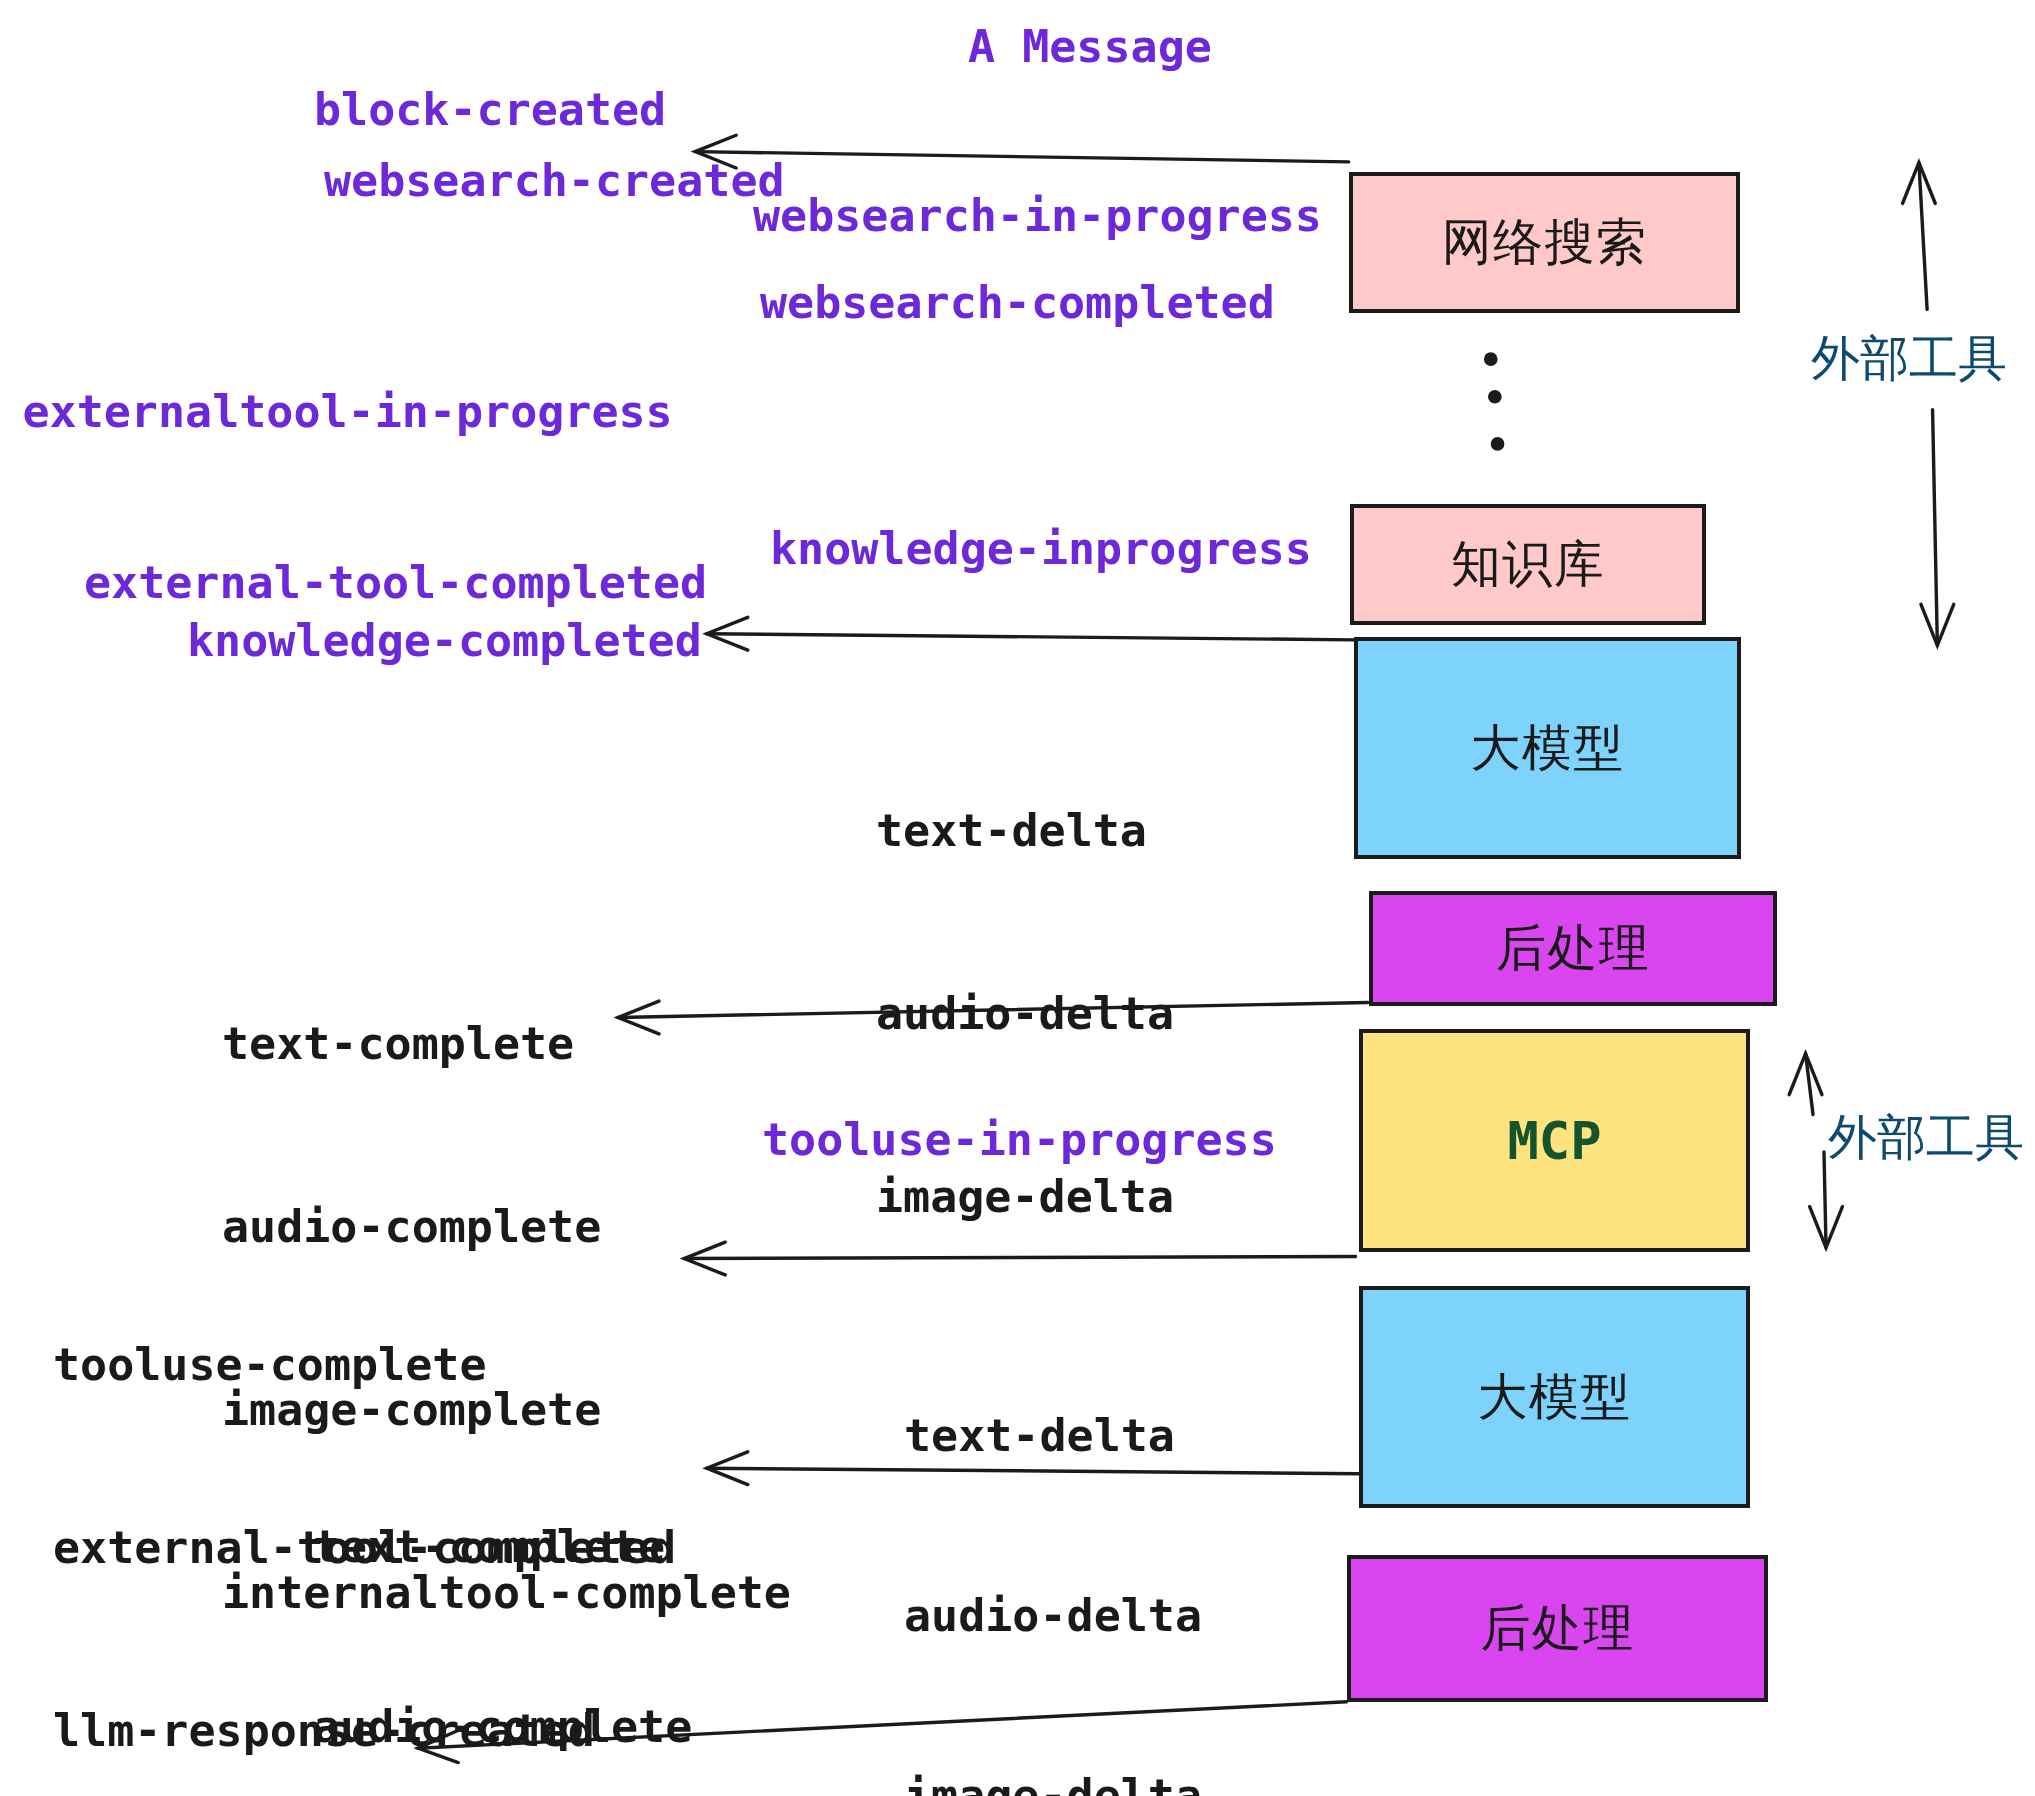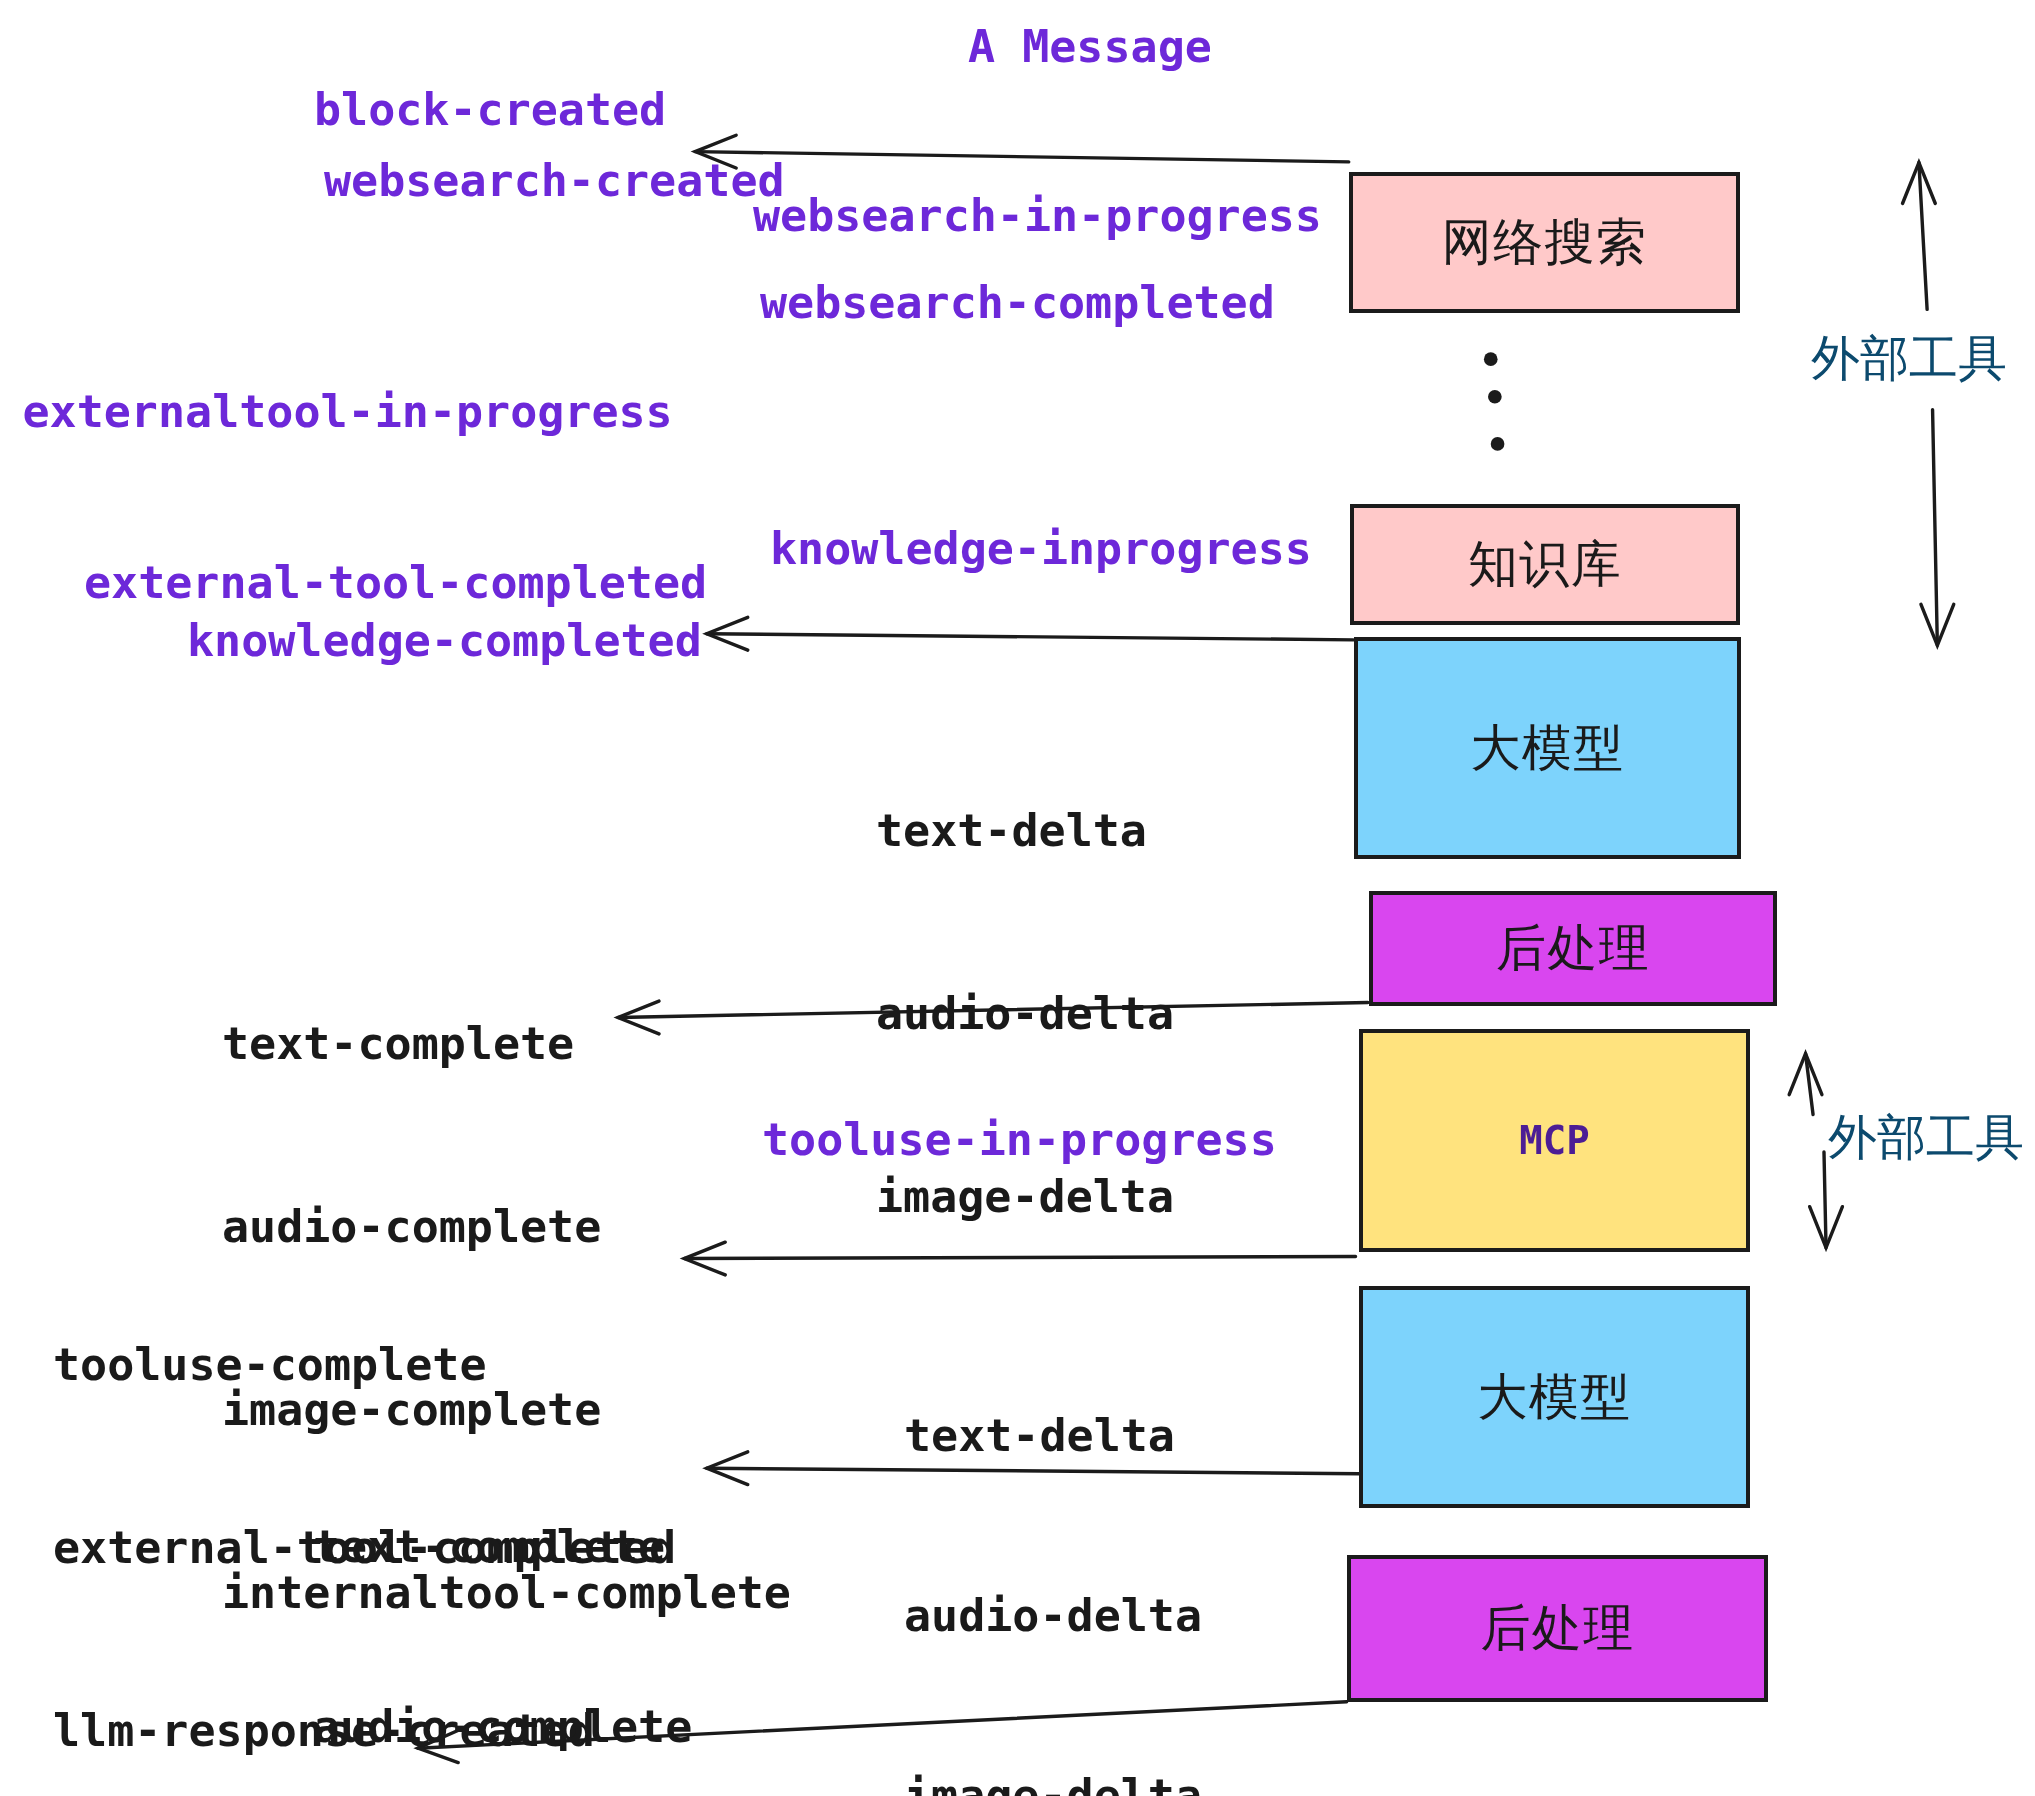--- a/index.html
+++ b/index.html
@@ -48,23 +48,23 @@
   .fill-white{background:#d946ef;}
   .side-label{
     position:absolute;
     font-family:"Liberation Sans", sans-serif;
     font-size:49px;
     color:#0c4a6e;
     white-space:nowrap;
   }
   .mcp-label{
     font-family:"DejaVu Sans Mono", monospace;
-    font-size:39px;
+    font-size:52px;
     font-weight:700;
-    color:#4c1d95;
+    color:#14532d;
   }
   svg.overlay{position:absolute;left:0;top:0;width:2035px;height:1796px;pointer-events:none;}
   svg.overlay polyline, svg.overlay line{stroke:#1b1b1b;stroke-width:5;fill:none;stroke-linecap:round;}
   svg.overlay circle{fill:#1b1b1b;}
 </style>
 </head>
 <body>
 
 <div id="canvas">
 
@@ -126,21 +126,21 @@
       <circle cx="2193" cy="650" r="10"></circle>
     </g>
   </svg>
 
   <div class="ev" style="left:968px;top:24px;">A Message</div>
 
   <div class="box fill-pink" style="left:1349px;top:172px;width:391px;height:141px;">
     <span class="cn">网络搜索</span>
   </div>
 
-  <div class="box fill-pink" style="left:1350px;top:504px;width:390px;height:121px;">
+  <div class="box fill-pink" style="left:1350px;top:504px;width:356px;height:121px;">
     <span class="cn">知识库</span>
   </div>
 
   <div class="box fill-green" style="left:1354px;top:637px;width:387px;height:222px;">
     <span class="cn">大模型</span>
   </div>
 
   <div class="box fill-white" style="left:1369px;top:891px;width:408px;height:115px;">
     <span class="cn">后处理</span>
   </div>

